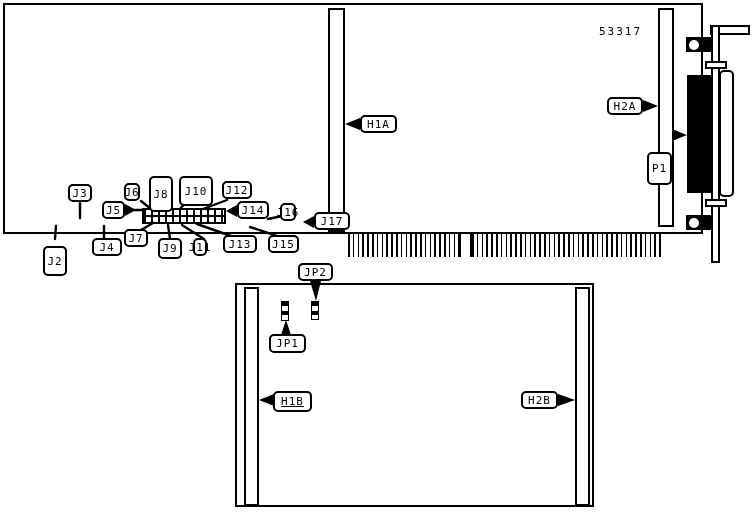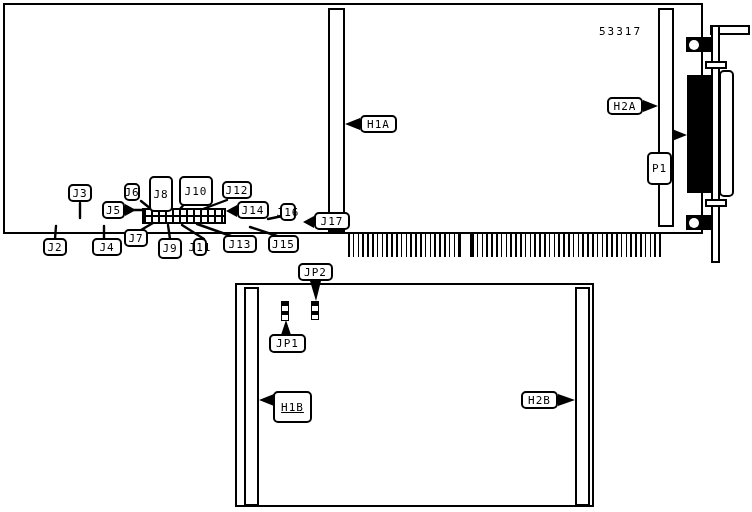--- a/index.html
+++ b/index.html
@@ -92,21 +92,21 @@
       <polygon points="345,124 360,118 360,130"></polygon>
       <polygon points="658,106 643,100 643,112"></polygon>
       <polygon points="687,135 672,129 672,141"></polygon>
       <polygon points="259,400 274,394 274,406"></polygon>
       <polygon points="575,400 558,394 558,406"></polygon>
       <polygon points="310,281 321,281 316,301"></polygon>
       <polygon points="281,335 291,335 286,320"></polygon>
     </g>
   </svg>
 
-  <div class="callout" style="left:43px;top:238px;width:24px;height:18px;">J2</div>
+  <div class="callout" style="left:43px;top:246px;width:24px;height:30px;">J2</div>
   <div class="callout" style="left:68px;top:184px;width:24px;height:18px;">J3</div>
   <div class="callout" style="left:92px;top:238px;width:30px;height:18px;">J4</div>
   <div class="callout" style="left:102px;top:201px;width:23px;height:18px;">J5</div>
   <div class="callout" style="left:124px;top:183px;width:16px;height:18px;">J6</div>
   <div class="callout" style="left:124px;top:229px;width:24px;height:18px;">J7</div>
   <div class="callout" style="left:149px;top:176px;width:24px;height:36px;">J8</div>
   <div class="callout" style="left:158px;top:238px;width:24px;height:21px;">J9</div>
   <div class="callout" style="left:179px;top:176px;width:34px;height:30px;">J10</div>
   <div class="callout" style="left:193px;top:238px;width:14px;height:18px;">J11</div>
   <div class="callout" style="left:222px;top:181px;width:30px;height:18px;">J12</div>
@@ -114,16 +114,16 @@
   <div class="callout" style="left:237px;top:201px;width:32px;height:18px;">J14</div>
   <div class="callout" style="left:268px;top:235px;width:31px;height:18px;">J15</div>
   <div class="callout" style="left:280px;top:195px;width:16px;height:18px;margin-top:8px;">J16</div>
   <div class="callout" style="left:314px;top:212px;width:36px;height:18px;">J17</div>
   <div class="callout" style="left:360px;top:115px;width:37px;height:18px;">H1A</div>
   <div class="callout" style="left:607px;top:97px;width:36px;height:18px;">H2A</div>
   <div class="callout" style="left:647px;top:126px;width:25px;height:33px;margin-top:26px;">P1</div>
 
   <div class="callout" style="left:298px;top:263px;width:35px;height:18px;">JP2</div>
   <div class="callout" style="left:269px;top:334px;width:37px;height:19px;">JP1</div>
-  <div class="callout" style="left:273px;top:391px;width:39px;height:32px;text-decoration:underline;">H1B</div>
+  <div class="callout" style="left:273px;top:391px;width:39px;height:21px;text-decoration:underline;">H1B</div>
   <div class="callout" style="left:521px;top:391px;width:37px;height:18px;">H2B</div>
 
 </div>
 
 </body></html>

